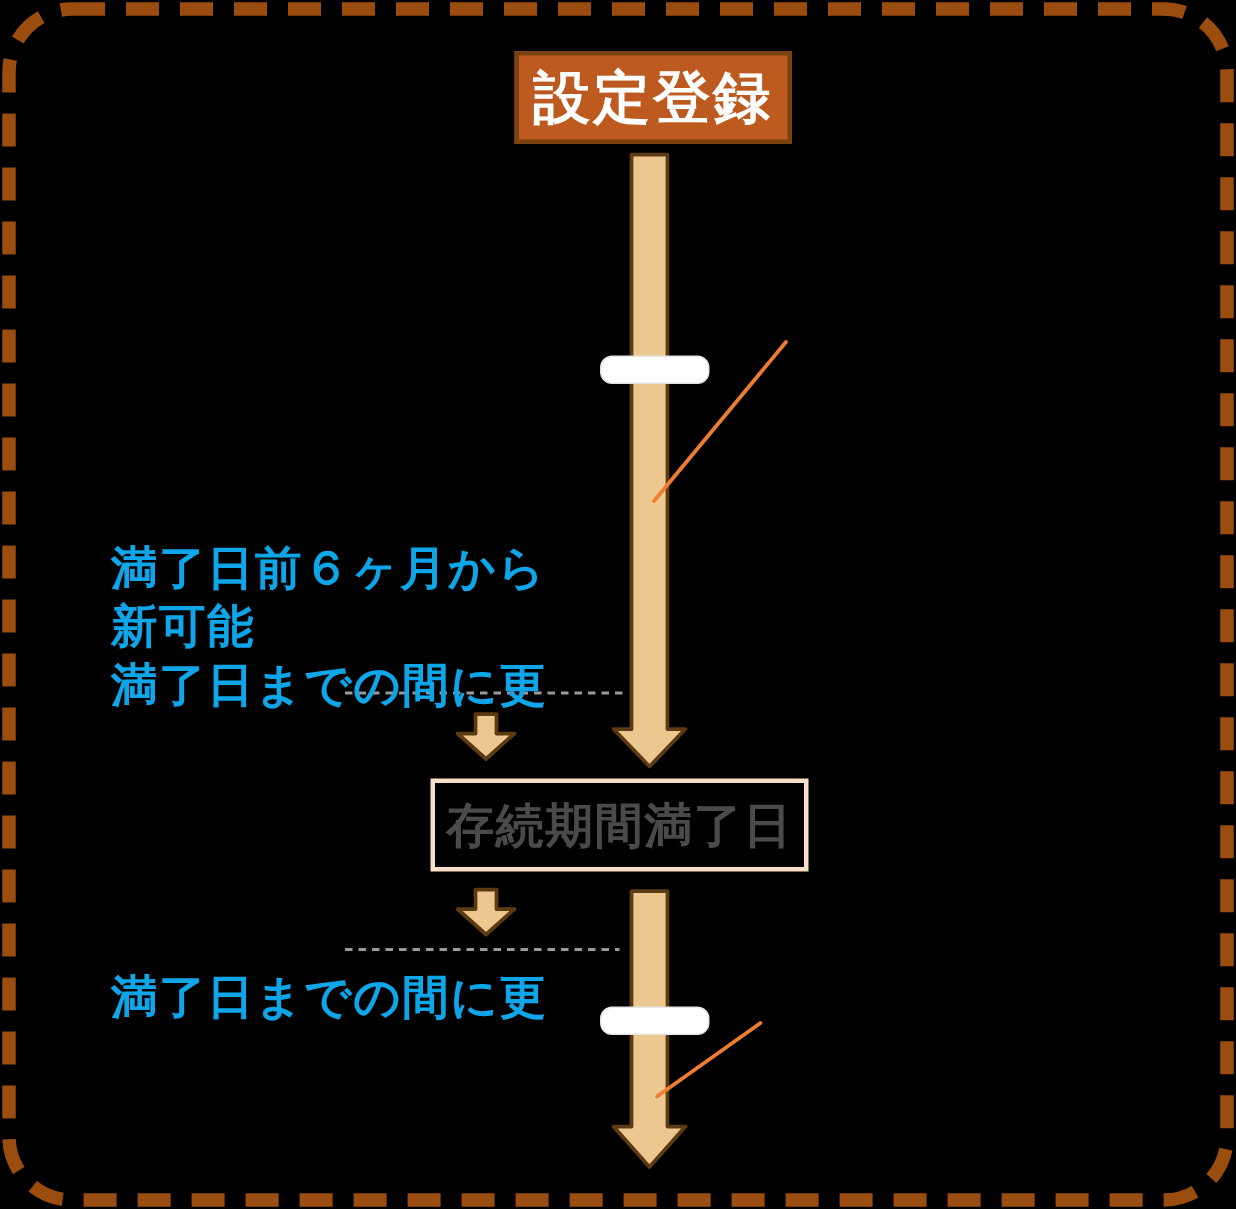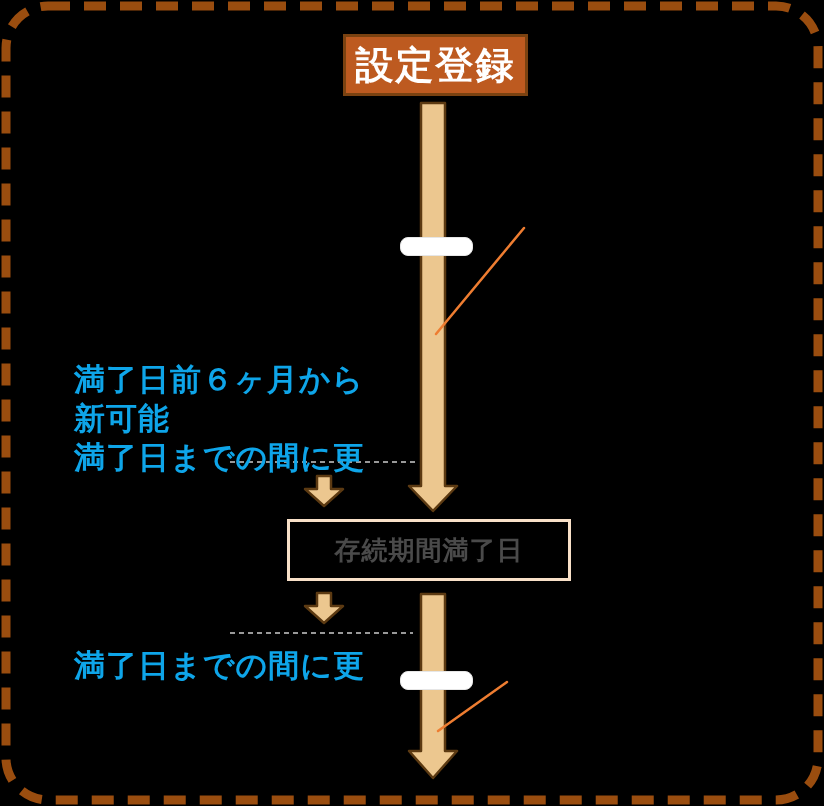--- a/index.html
+++ b/index.html
@@ -37,30 +37,30 @@
     color: #FFFFFF;
     font-size: 38px;
     font-weight: 700;
     letter-spacing: 2px;
     line-height: 1;
   }
   .expiry-box {
     position: absolute;
     left: 287px;
     top: 519px;
-    width: 284px;
+    width: 252px;
     height: 62px;
     box-sizing: border-box;
     background: transparent;
     border: 3px solid #F8E0C8;
     display: flex;
     align-items: center;
     justify-content: center;
     color: #4A4A4A;
-    font-size: 26px;
+    font-size: 32px;
     font-weight: 700;
     letter-spacing: 1px;
     line-height: 1;
   }
   .note {
     position: absolute;
     color: #0ea5e9;
     font-size: 31px;
     font-weight: 700;
     line-height: 39px;

